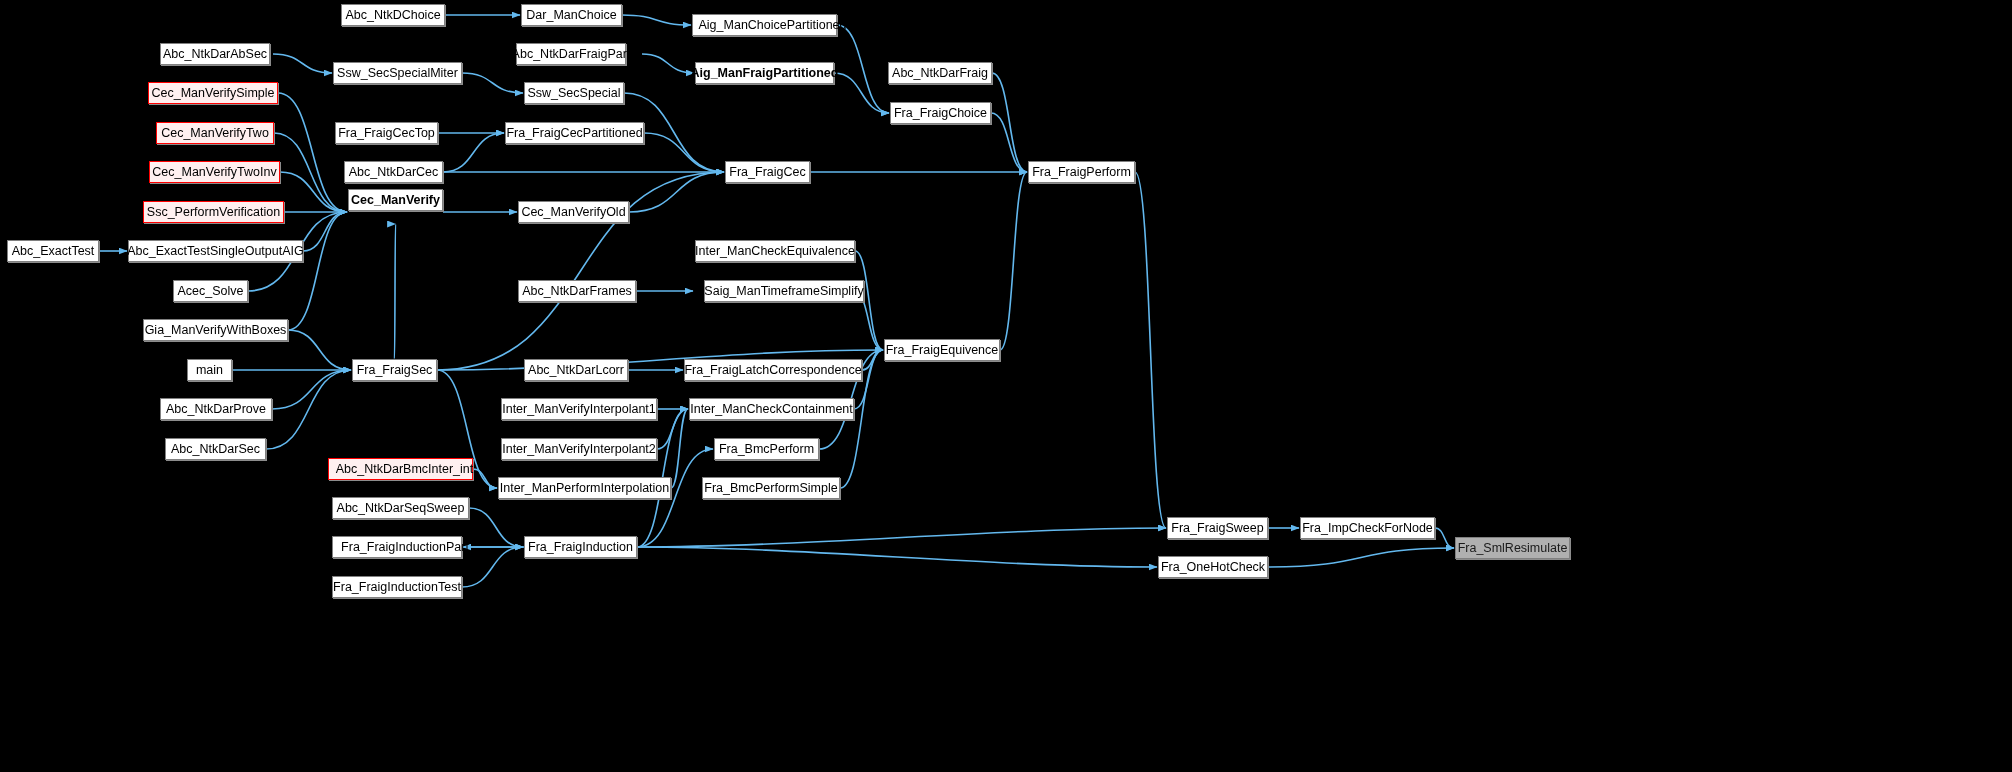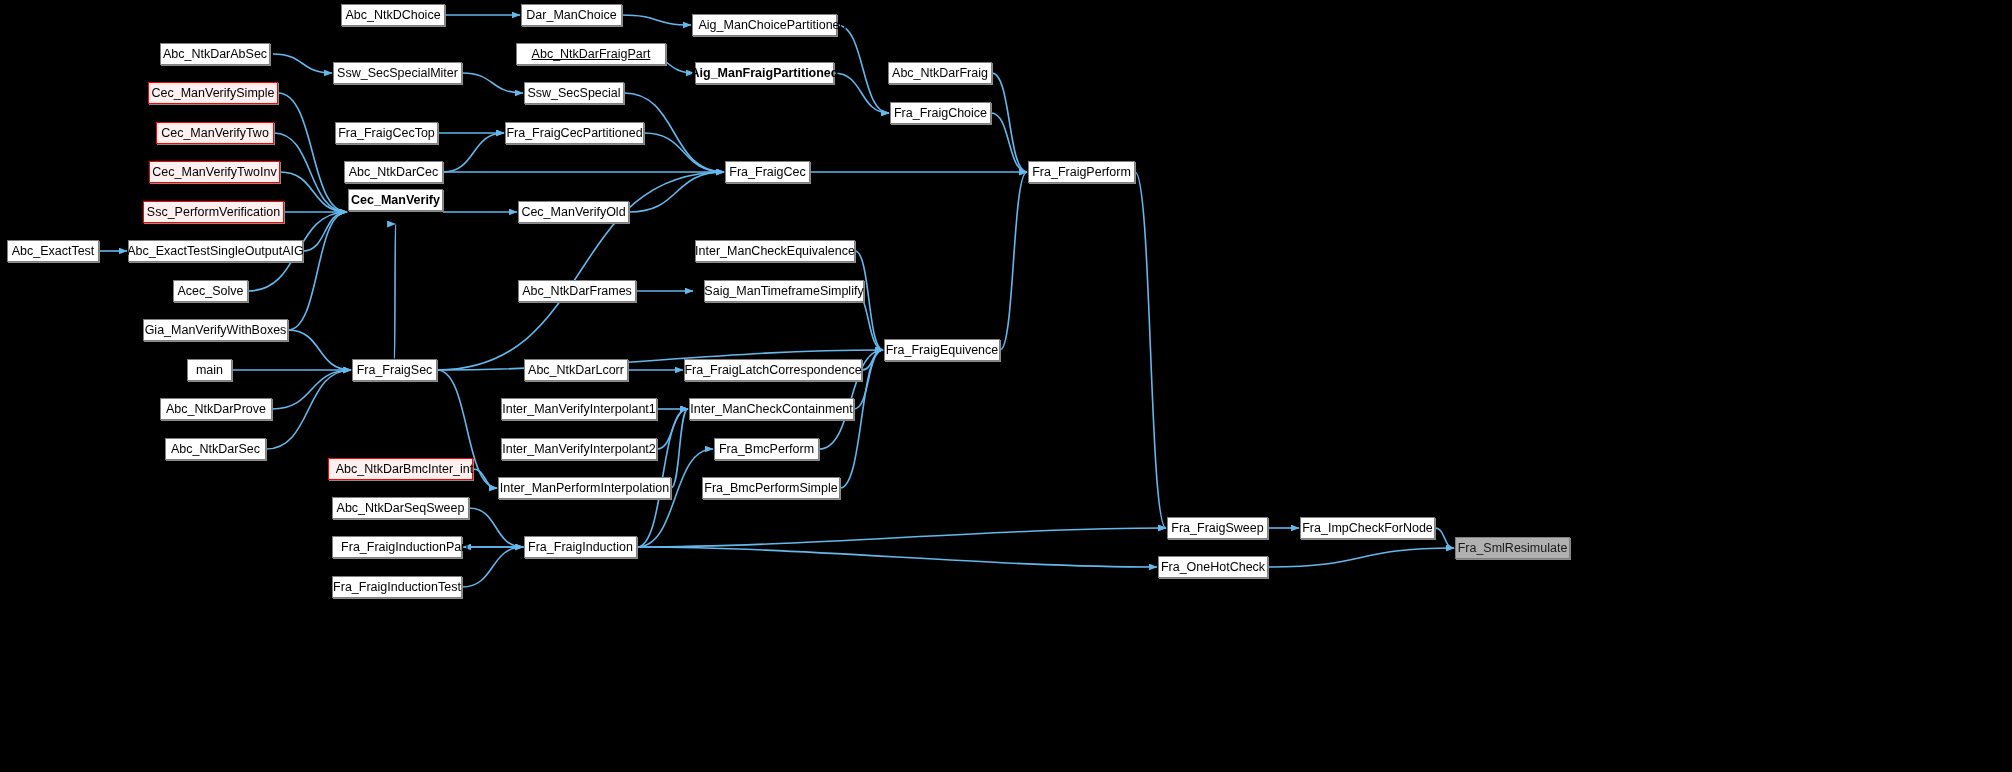--- a/index.html
+++ b/index.html
@@ -84,21 +84,21 @@
         <path d="M1268,528 L1299,528" fill="none" stroke="#63b8ee" stroke-width="1.6" marker-end="url(#ah)"></path>
         <path d="M1435,528 C1445.45,528 1443.55,548 1454,548" fill="none" stroke="#63b8ee" stroke-width="1.6" marker-end="url(#ah)"></path>
         <path d="M1268,567 C1370.3,567 1351.7,548 1454,548" fill="none" stroke="#63b8ee" stroke-width="1.6" marker-end="url(#ah)"></path>
       </g>
   </svg>
   <div id="nodes">
       <div class="node" style="left: 341px; top: 4px; width: 104px;">Abc_NtkDChoice</div>
       <div class="node" style="left: 521px; top: 4px; width: 101px;">Dar_ManChoice</div>
       <div class="node" style="left: 692px; top: 14px; width: 145px; padding-left: 20px;">Aig_ManChoicePartitioned</div>
       <div class="node" style="left: 160px; top: 43px; width: 110px;">Abc_NtkDarAbSec</div>
-      <div class="node" style="left: 516px; top: 43px; width: 150px; text-decoration: underline;">Abc_NtkDarFraigPart</div>
+      <div class="node" style="left: 516px; top: 43px; width: 110px;">Abc_NtkDarFraigPart</div>
       <div class="node" style="left: 888px; top: 62px; width: 104px;">Abc_NtkDarFraig</div>
       <div class="node" style="left: 333px; top: 62px; width: 129px;">Ssw_SecSpecialMiter</div>
       <div class="node" style="left: 695px; top: 62px; width: 139px; font-weight: bold;">Aig_ManFraigPartitioned</div>
       <div class="node hl" style="left: 148px; top: 82px; width: 130px;">Cec_ManVerifySimple</div>
       <div class="node" style="left: 524px; top: 82px; width: 100px;">Ssw_SecSpecial</div>
       <div class="node" style="left: 890px; top: 102px; width: 101px;">Fra_FraigChoice</div>
       <div class="node hl" style="left: 156px; top: 122px; width: 118px;">Cec_ManVerifyTwo</div>
       <div class="node" style="left: 335px; top: 122px; width: 103px;">Fra_FraigCecTop</div>
       <div class="node" style="left: 505px; top: 122px; width: 139px;">Fra_FraigCecPartitioned</div>
       <div class="node hl" style="left: 149px; top: 161px; width: 131px;">Cec_ManVerifyTwoInv</div>

